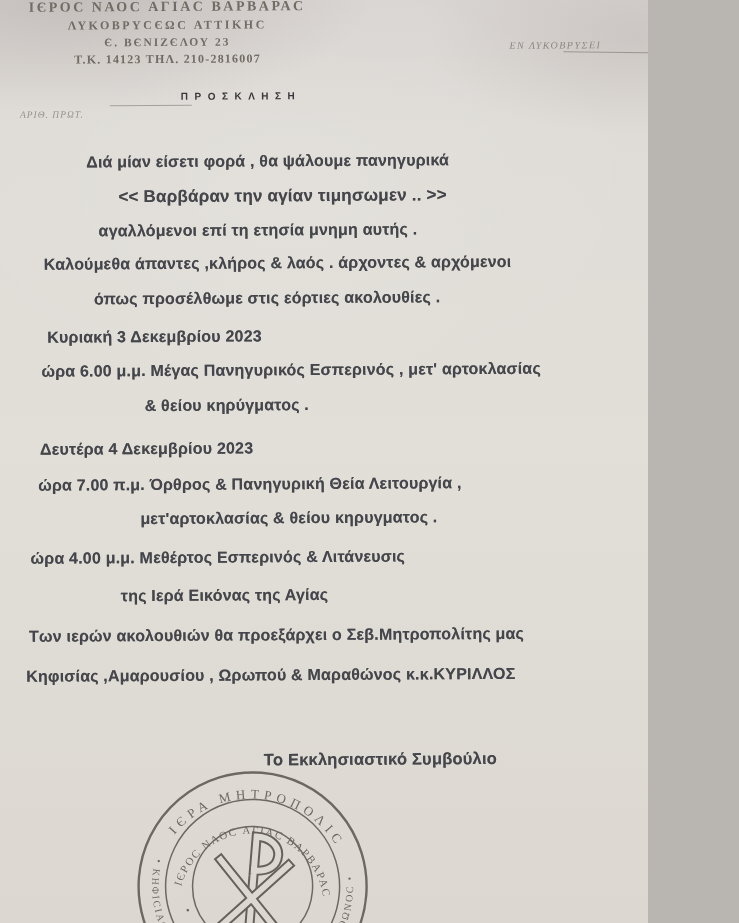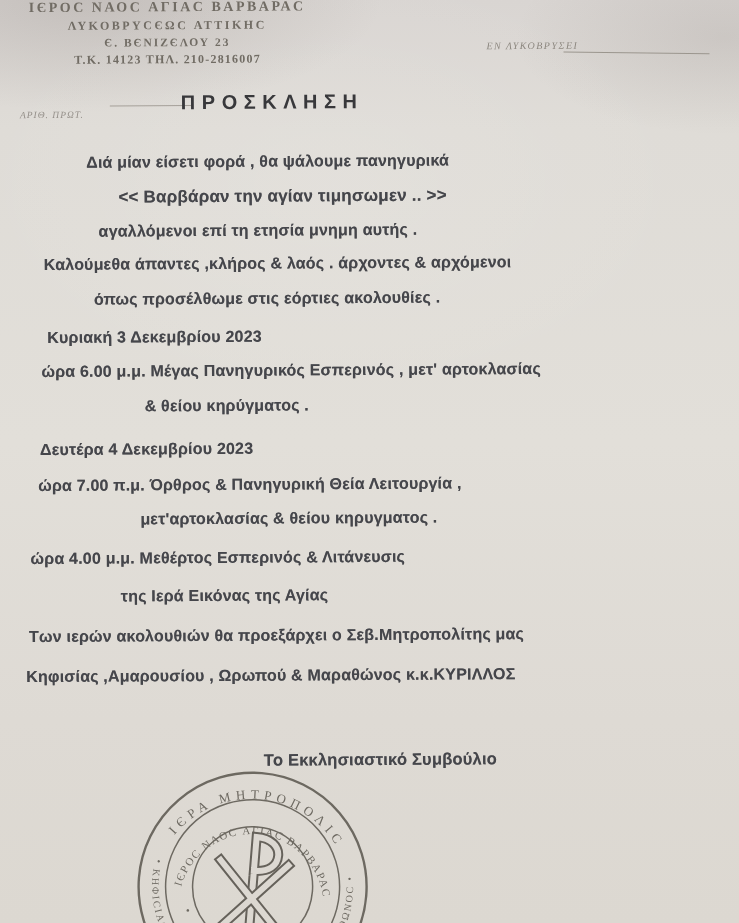--- a/index.html
+++ b/index.html
@@ -1,18 +1,18 @@
 <!DOCTYPE html>
 <html><head>
 <meta charset="utf-8">
 <style>
   html,body{margin:0;padding:0;background:#b9b5b0;}
   .paper{
     position:relative;
-    width:739px;height:923px;
+    width:648px;height:923px;
     overflow:hidden;
     font-family:"Liberation Sans",sans-serif;
     background:
       radial-gradient(ellipse 420px 160px at 12% 0%, rgba(110,100,96,0.20), transparent 70%),
       radial-gradient(ellipse 300px 140px at 98% 4%, rgba(110,100,96,0.14), transparent 70%),
       radial-gradient(ellipse 500px 300px at 45% 20%, rgba(255,255,252,0.10), transparent 75%),
       linear-gradient(180deg,#d9d5d2 0%, #dfdcd7 14%, #e2dfd9 48%, #dedad4 78%, #dcd8d1 100%);
   }
   .tilt{position:absolute;inset:0;transform:rotate(-0.35deg);}
 
@@ -21,35 +21,35 @@
     position:absolute;left:0;top:-4px;width:340px;
     text-align:center;color:#716c64;
     font-family:"Liberation Serif",serif;font-weight:bold;
   }
   .lh1{font-size:14px;letter-spacing:2.5px;line-height:20px;}
   .lh2{font-size:12px;letter-spacing:2.5px;line-height:17px;}
   .lh3{font-size:11.5px;letter-spacing:2px;line-height:17px;}
   .lh4{font-size:12px;letter-spacing:1.2px;line-height:17px;}
 
   
-  .date-line{position:absolute;left:489px;top:41px;color:#8d8880;
+  .date-line{position:absolute;left:512px;top:41px;color:#8d8880;
     font-family:"Liberation Serif",serif;font-style:italic;
     font-size:10px;letter-spacing:1.5px;white-space:nowrap;}
   .date-rule{position:absolute;left:566px;top:54px;width:146px;height:1px;
     background:#9b968e;transform:rotate(1.1deg);}
 
   
   .proto-label{position:absolute;left:22px;top:108px;color:#95908a;
     font-family:"Liberation Serif",serif;font-style:italic;
     font-size:9.5px;letter-spacing:1px;white-space:nowrap;}
   .proto-rule{position:absolute;left:112px;top:104px;width:82px;height:1px;background:#a5a099;}
 
   
   .title{position:absolute;left:183px;top:90px;color:#38383b;
-    font-size:20px;font-weight:bold;letter-spacing:6.5px;white-space:nowrap;text-align:right;}
+    font-size:10px;font-weight:bold;letter-spacing:6.5px;white-space:nowrap;text-align:right;}
 
   
   .bl{position:absolute;color:#45464b;font-size:16px;font-weight:bold;
     letter-spacing:0.2px;white-space:nowrap;text-shadow:0 0 0.6px rgba(69,70,75,0.55);}
   .l1{left:88px;top:152px;}
   .l2{left:120px;top:186px;font-size:17px;}
   .l3{left:100px;top:221px;}
   .l4{left:45px;top:254px;}
   .l5{left:95px;top:289px;}
   .l6{left:48px;top:327px;}

